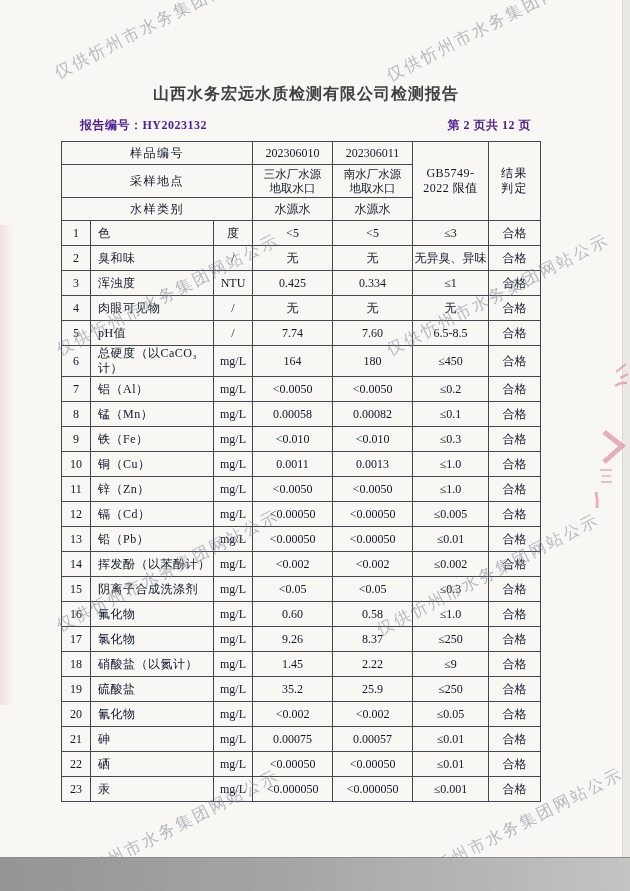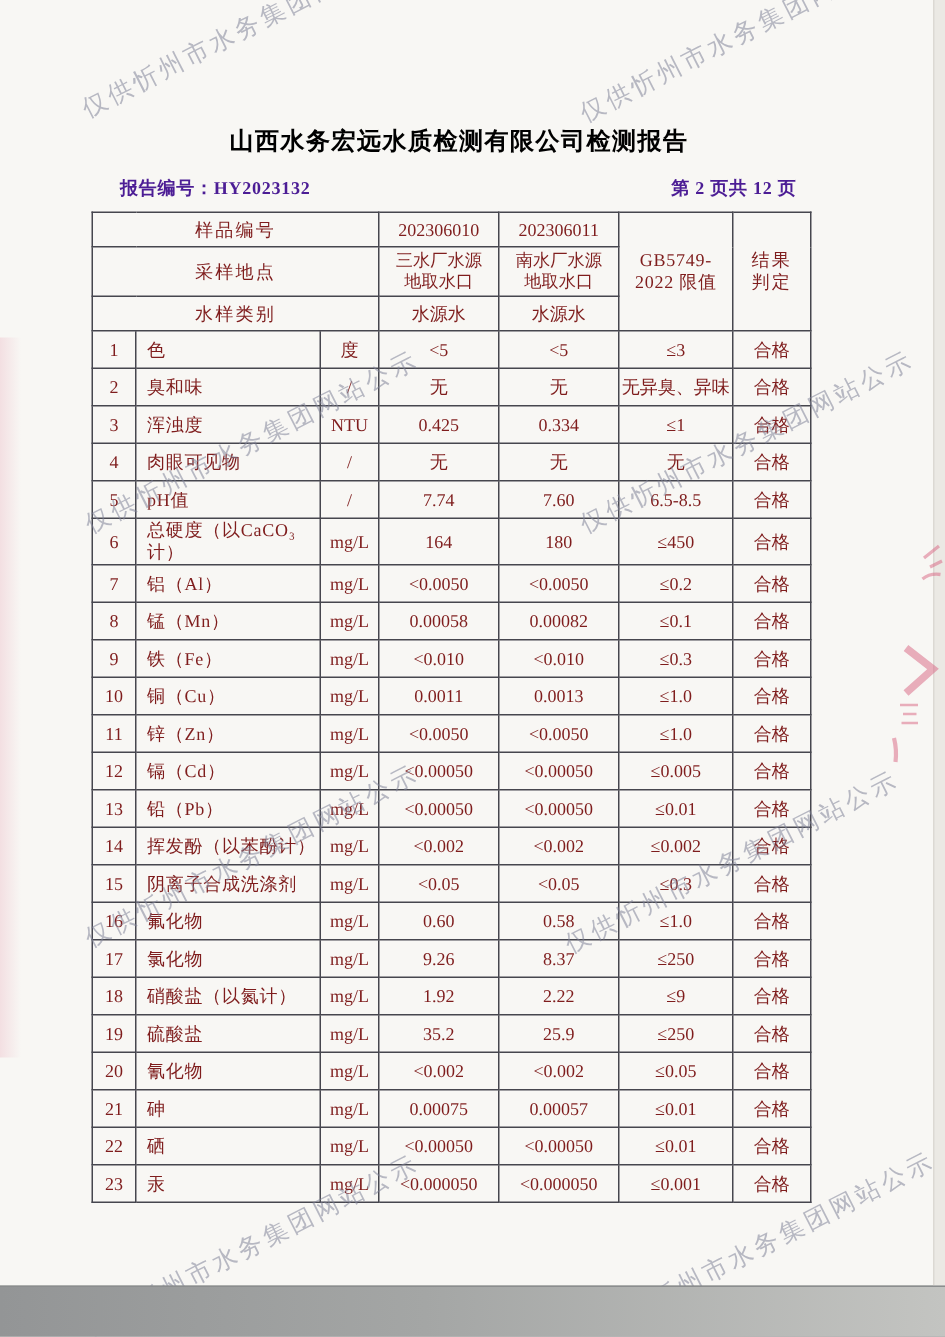--- a/index.html
+++ b/index.html
@@ -25,32 +25,32 @@
     background:linear-gradient(to right, rgba(231,168,184,0.30), rgba(231,168,184,0));
   }
   .scan-band{
     position:absolute;left:0;top:857px;width:630px;height:34px;
     background:linear-gradient(90deg,#939596 0%,#a4a6a5 45%,#c3c4c1 100%);
     border-top:1px solid #8b8d8e;
   }
   .doc-title{
     position:absolute;left:0;top:84px;width:612px;
     text-align:center;font-size:16px;font-weight:bold;
-    letter-spacing:1px;color:#000000;
+    letter-spacing:1px;color:#404040;
   }
   .meta-row{
     position:absolute;left:80px;top:117px;width:465px;height:16px;
     font-size:12px;font-weight:600;color:#4c1d95;
   }
   .meta-report{position:absolute;left:0;top:0;letter-spacing:0.5px;}
   .meta-page{position:absolute;right:14px;top:0;letter-spacing:0.5px;}
   table.results{
     position:absolute;left:61px;top:141px;
     border-collapse:collapse;table-layout:fixed;width:479px;
-    font-size:12px;color:#7f1d1d;
+    font-size:12px;color:#0f172a;
   }
   table.results td{
     border:1px solid #46464e;
     text-align:center;vertical-align:middle;
     padding:0;white-space:pre-line;line-height:1.25;
     overflow:hidden;
   }
   tr.hrow1 td{height:22px;}
   tr.hrow2 td{height:32px;}
   tr.hrow3 td{height:22px;}
@@ -268,21 +268,21 @@
       <td>mg/L</td>
       <td>9.26</td>
       <td>8.37</td>
       <td>≤250</td>
       <td>合格</td>
     </tr>
         <tr>
       <td>18</td>
       <td class="c-item">硝酸盐（以氮计）</td>
       <td>mg/L</td>
-      <td>1.92</td>
+      <td>1.45</td>
       <td>2.22</td>
       <td>≤9</td>
       <td>合格</td>
     </tr>
         <tr>
       <td>19</td>
       <td class="c-item">硫酸盐</td>
       <td>mg/L</td>
       <td>35.2</td>
       <td>25.9</td>

